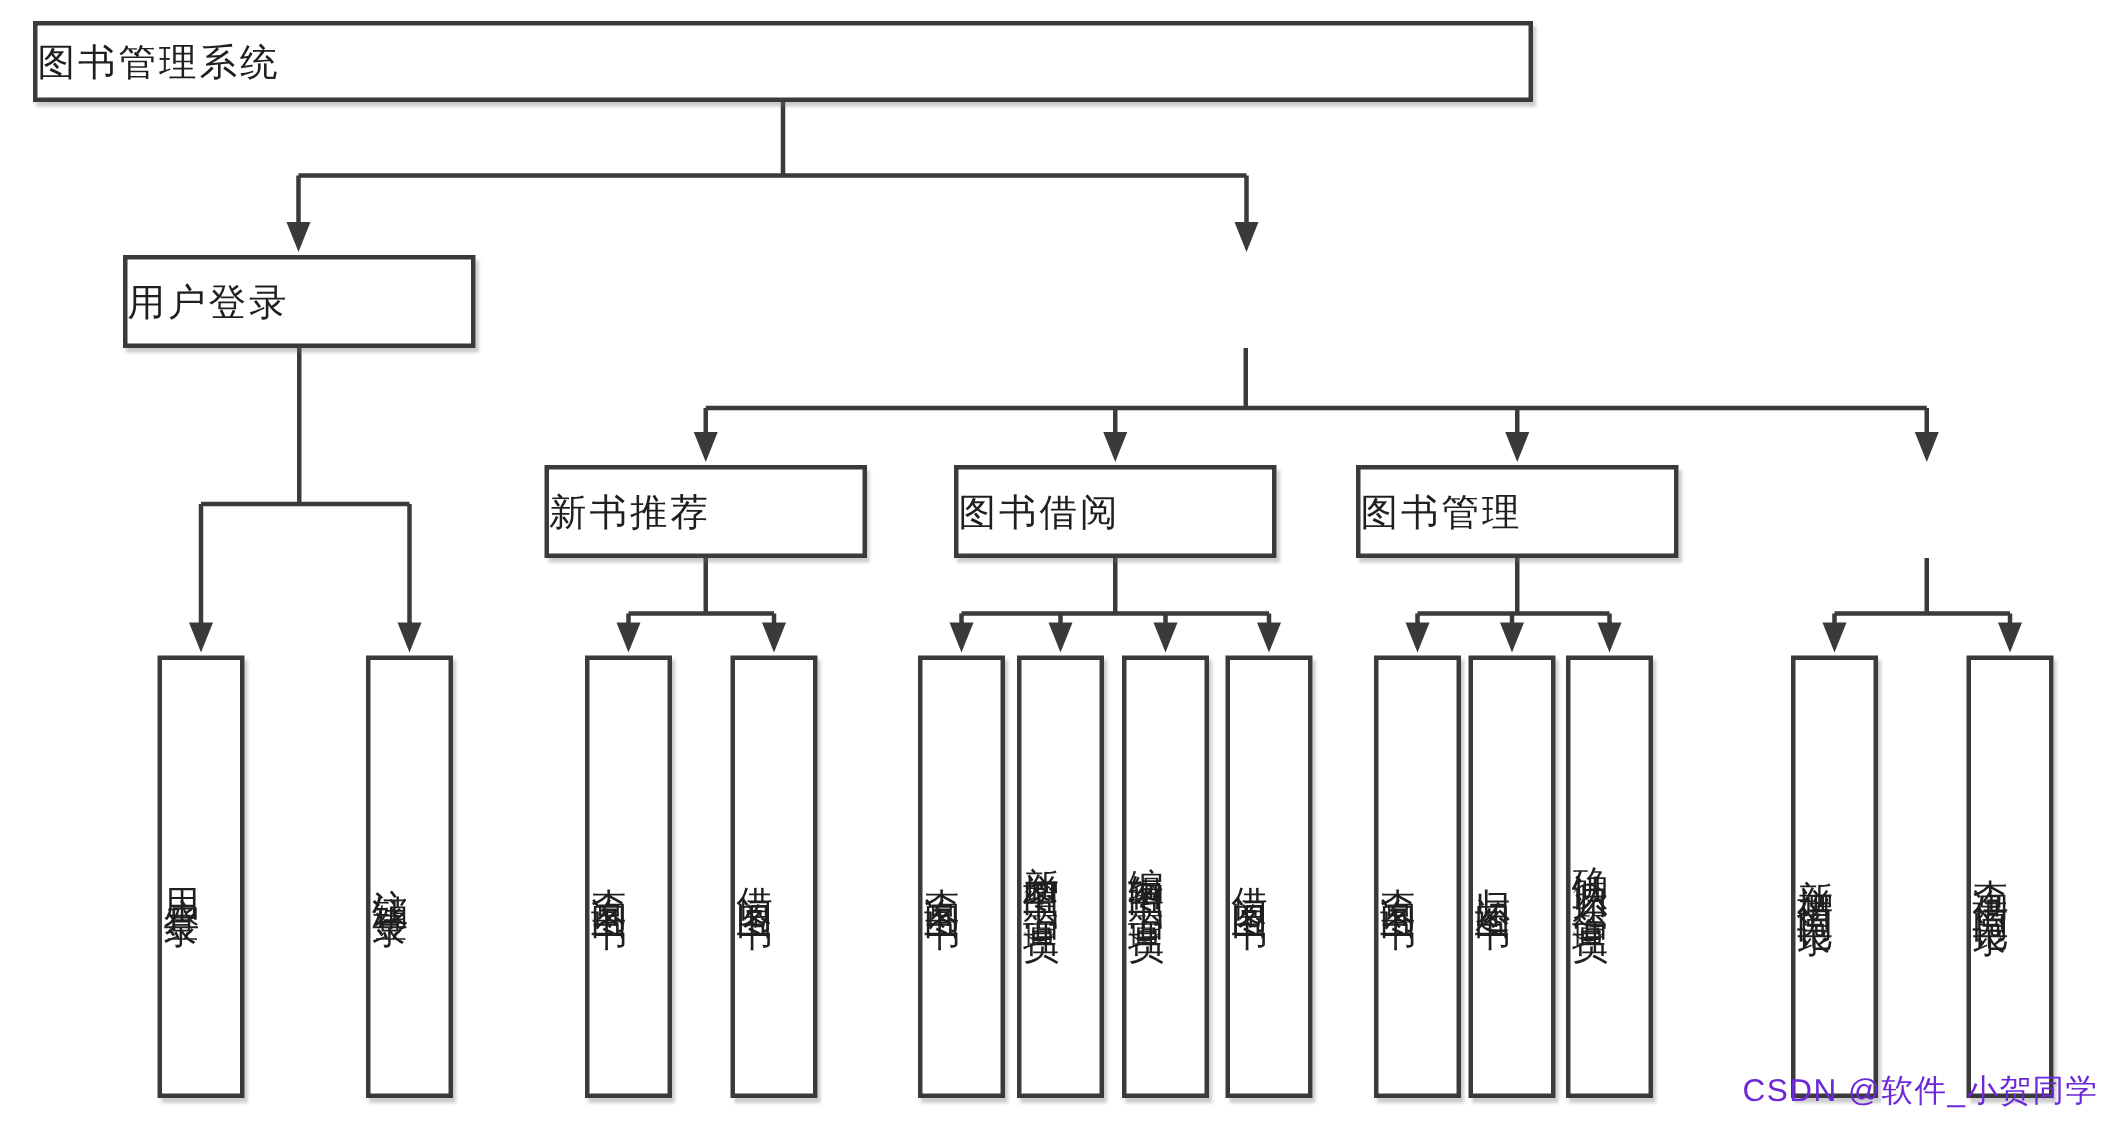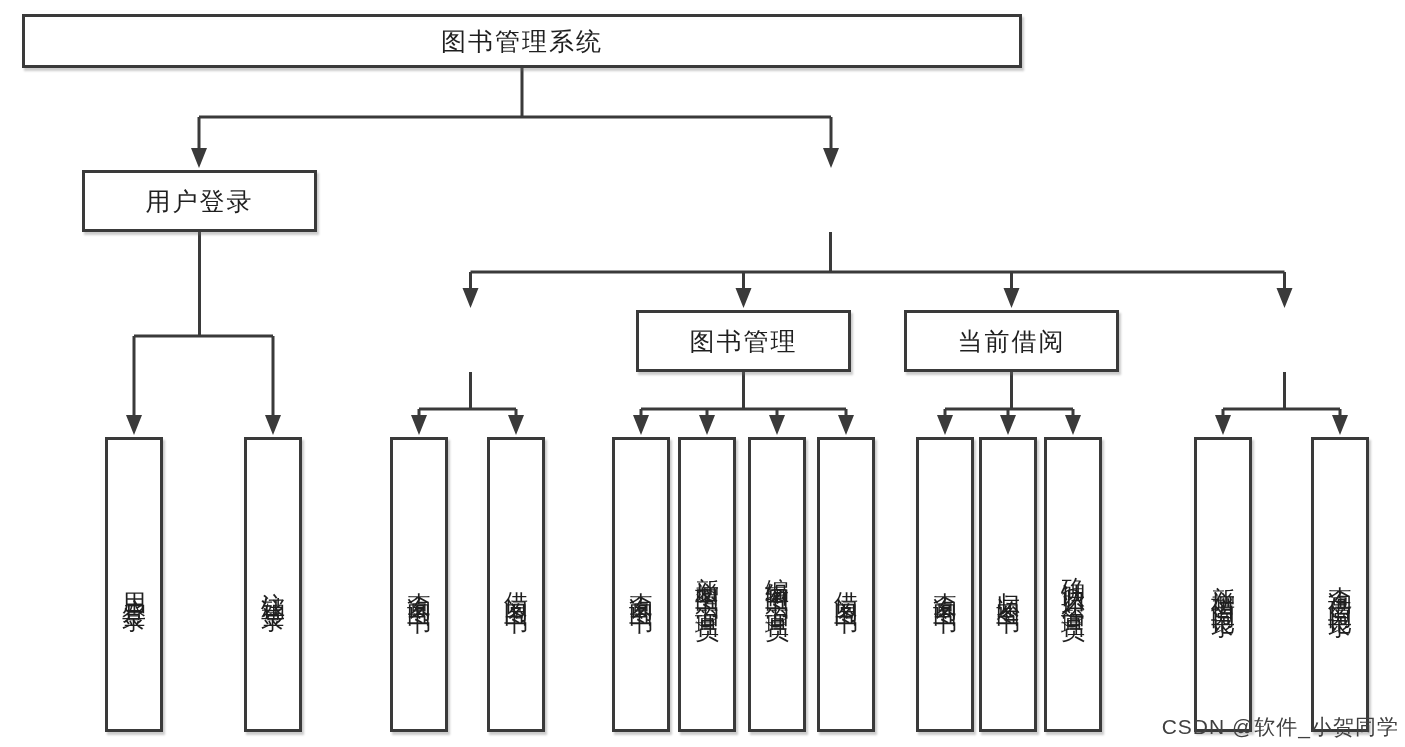--- a/index.html
+++ b/index.html
@@ -23,21 +23,21 @@
     width: 1405px;
     height: 747px;
   }
   .box {
     position: absolute;
     background: #ffffff;
     border: 3px solid #3a3a3a;
     box-sizing: border-box;
     display: flex;
     align-items: center;
-    justify-content: center;
+    justify-content: flex-start;
     box-shadow: 2px 3px 2px rgba(110, 110, 110, 0.35);
   }
   .box .htext {
     font-size: 25px;
     letter-spacing: 2px;
     color: #1f1f1f;
     white-space: nowrap;
   }
   .root-box   { left: 22px;  top: 14px;  width: 1000px; height: 54px; }
   .l1-box     { top: 170px; width: 235px; height: 62px; }
@@ -50,21 +50,21 @@
     letter-spacing: 6px;
     line-height: 1;
     color: #1f1f1f;
     white-space: nowrap;
   }
   .watermark {
     position: absolute;
     right: 6px;
     bottom: 6px;
     font-size: 21px;
-    color: #404040;
+    color: #6d28d9;
     letter-spacing: 1px;
     white-space: nowrap;
   }
 </style>
 </head>
 <body>
 
 <div id="stage">
 
   <svg id="connectors" viewBox="0 0 1405 747" xmlns="http://www.w3.org/2000/svg">
@@ -102,25 +102,28 @@
   </svg>
 
   <div class="box root-box">
     <span class="htext">图书管理系统</span>
   </div>
 
   <div class="box l1-box" style="left:82px">
     <span class="htext">用户登录</span>
   </div>
 
+  <div class="box l2-box" style="left:363px">
+    <span class="htext">新书推荐</span>
+  </div>
   <div class="box l2-box" style="left:636px">
-    <span class="htext">图书管理</span>
+    <span class="htext">图书借阅</span>
   </div>
   <div class="box l2-box" style="left:904px">
-    <span class="htext">当前借阅</span>
+    <span class="htext">图书管理</span>
   </div>
 
   <div class="box leaf-box" style="left:105px">
     <span class="vtext">用户登录</span>
   </div>
   <div class="box leaf-box" style="left:244px">
     <span class="vtext">注销登录</span>
   </div>
 
   <div class="box leaf-box" style="left:390px">

